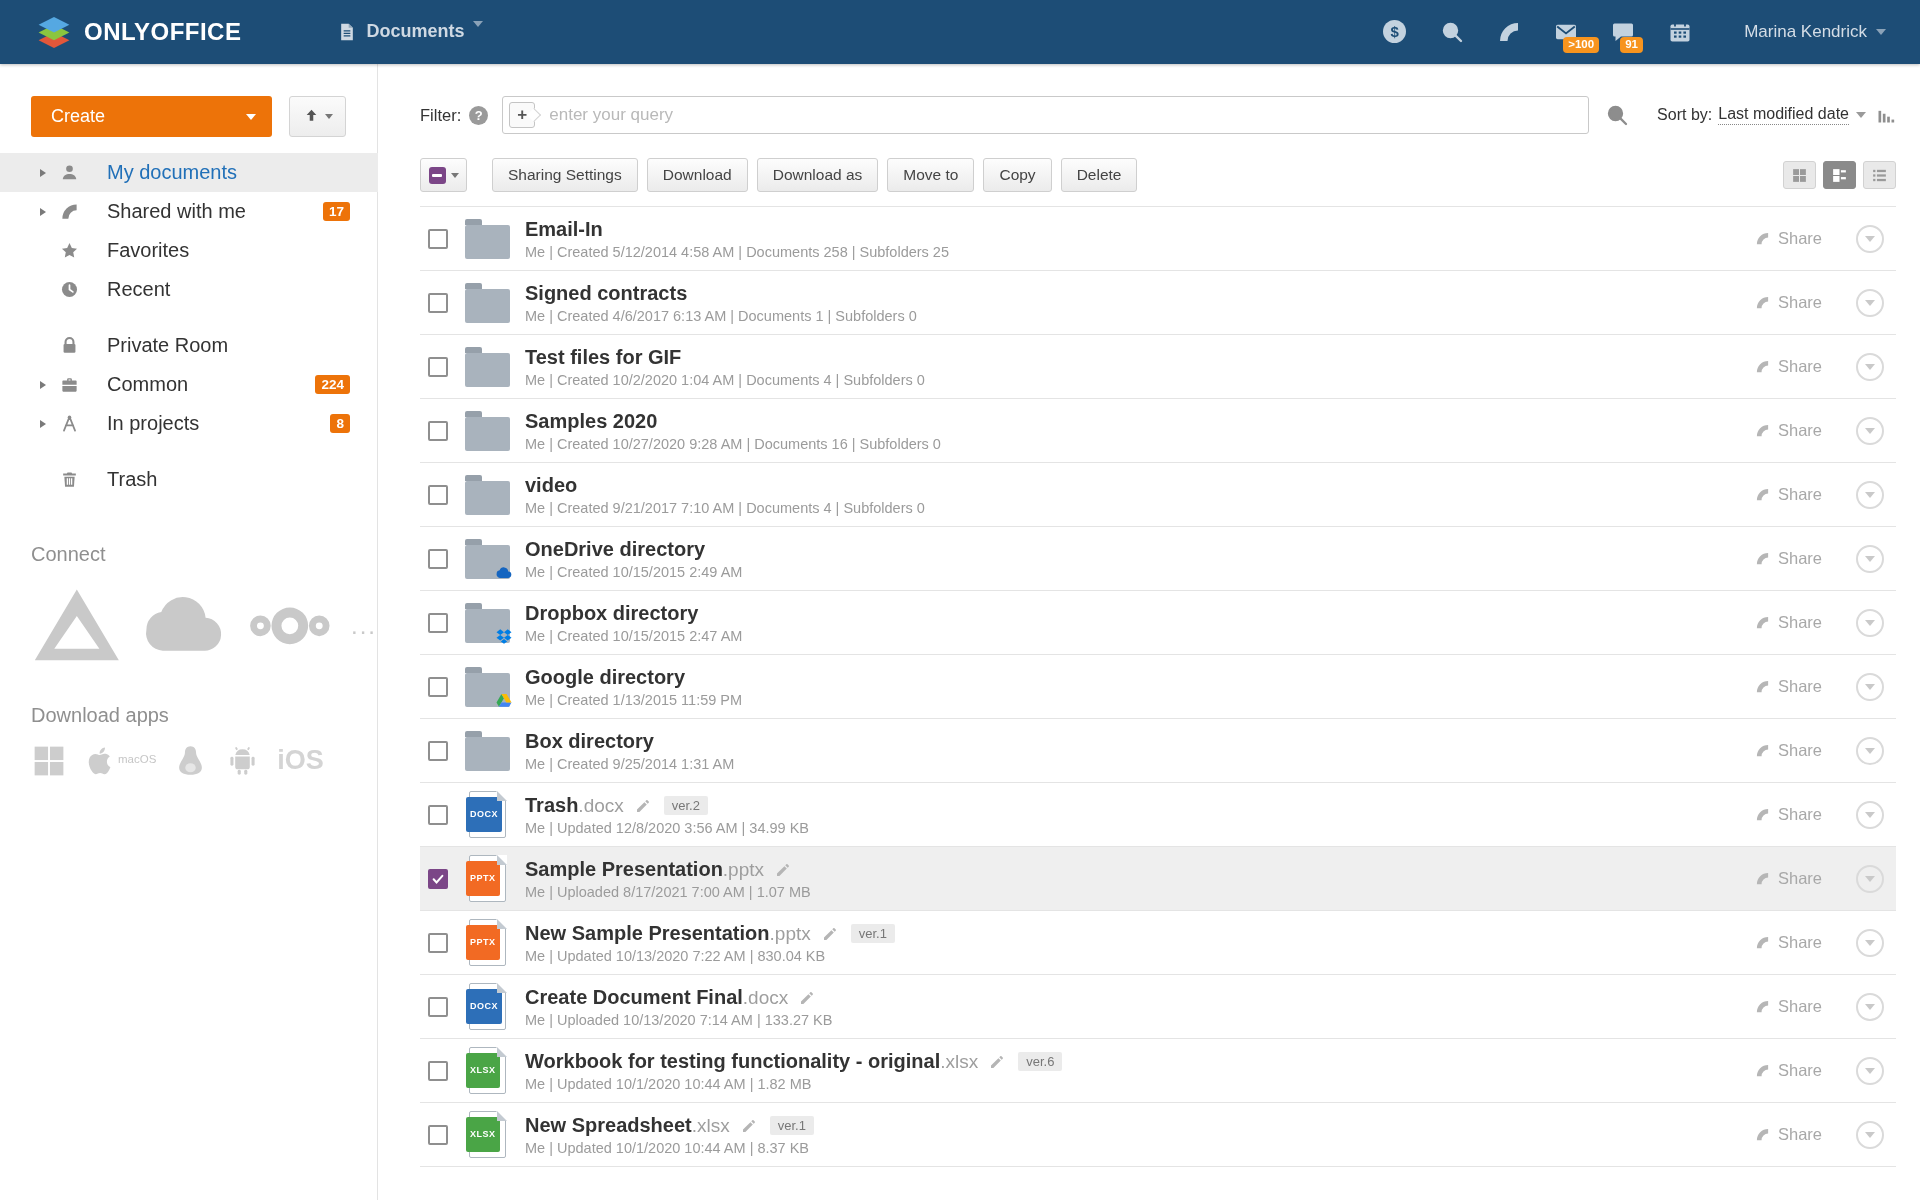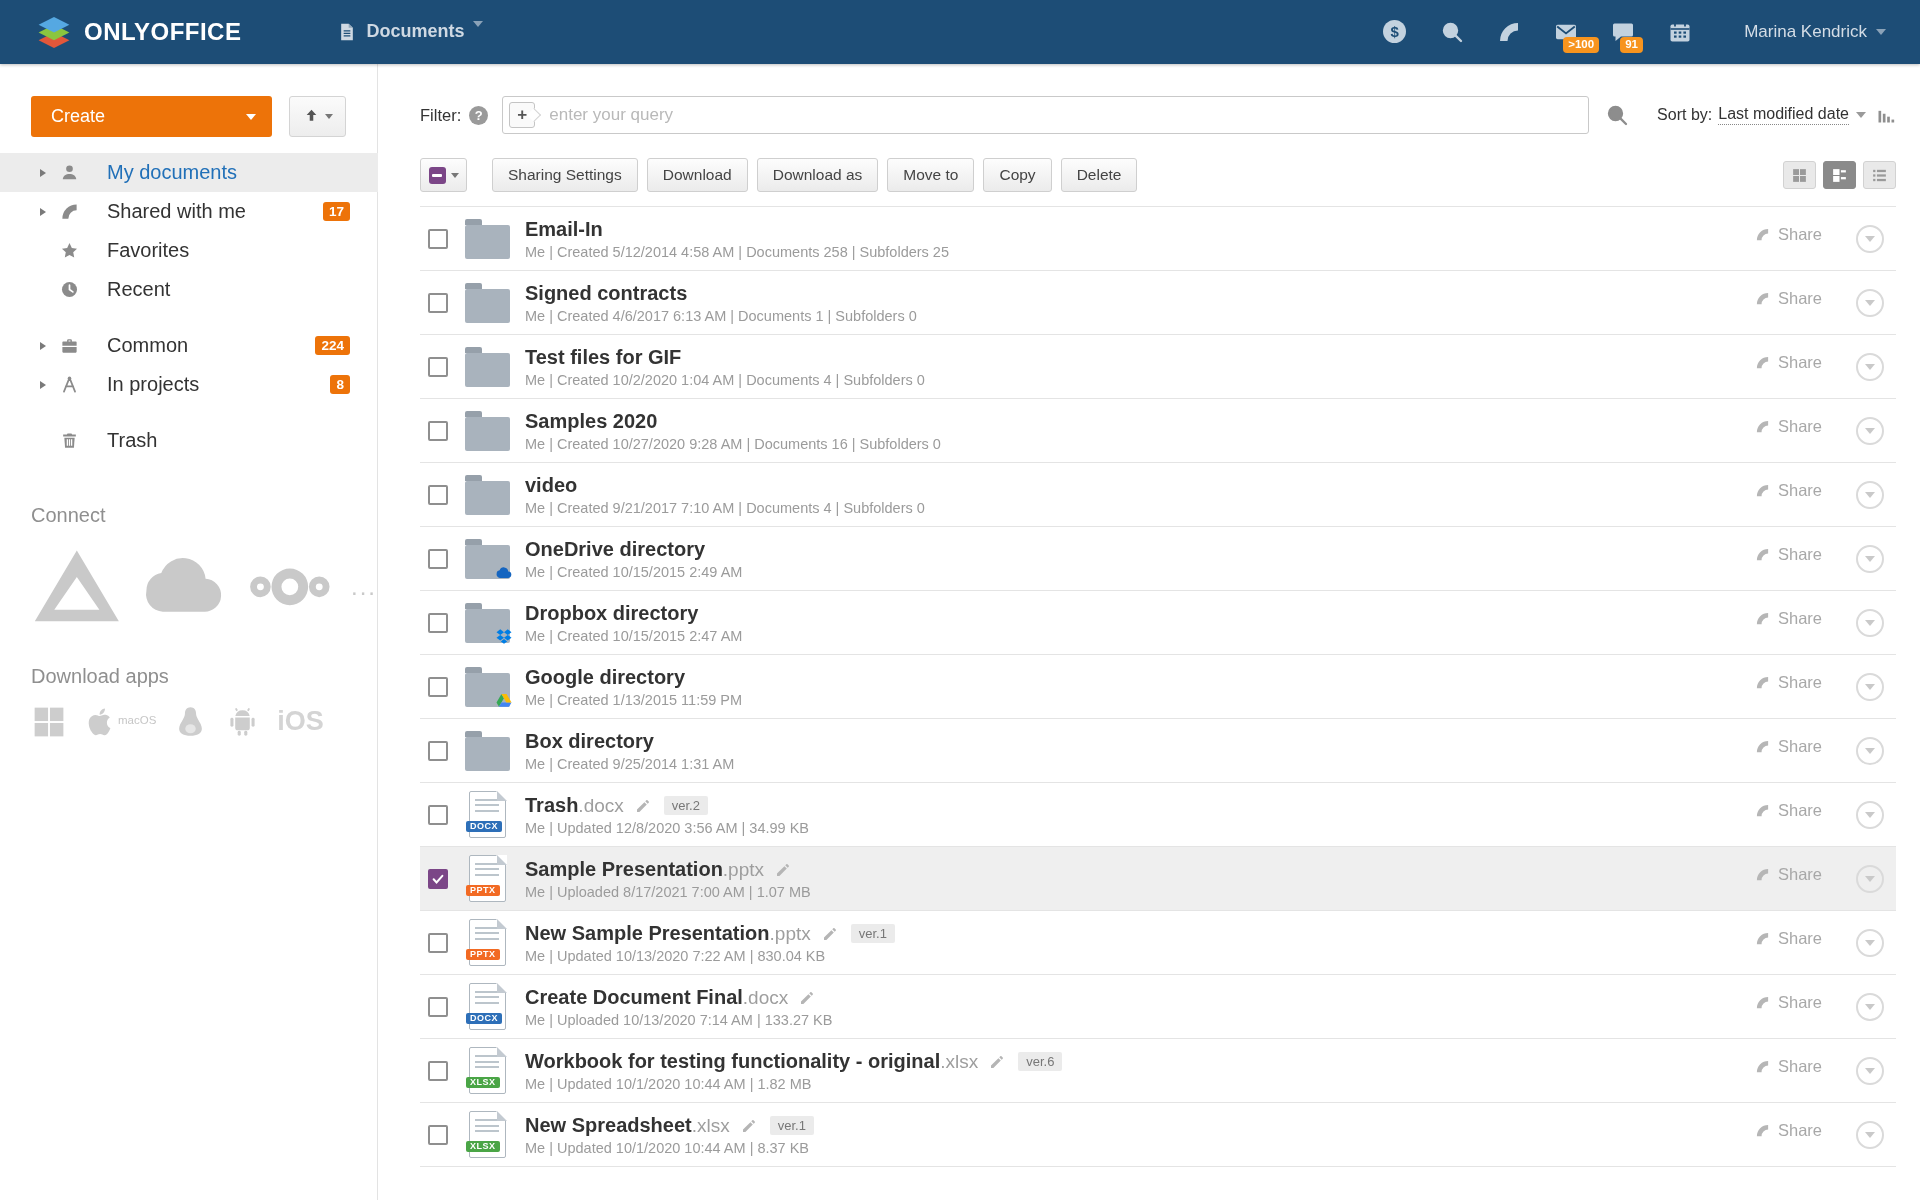--- a/index.html
+++ b/index.html
@@ -115,30 +115,30 @@
   .ovl{position:absolute;right:-3px;bottom:-3px;width:18px;height:18px}
   .ovl svg{width:100%;height:100%}
   .fico{width:37px;height:47px;background:#fff;border:1.5px solid #aeb7bf;border-radius:2px;position:relative}
   .fico::before{content:"";position:absolute;right:-1.5px;top:-1.5px;width:0;height:0;
     border-top:11px solid #fff;border-left:11px solid transparent}
   .fico::after{content:"";position:absolute;right:-1.5px;top:-1.5px;width:0;height:0;
     border-bottom:10px solid #c3cad1;border-right:10px solid transparent}
   .flines{position:absolute;left:5px;right:6px;top:7px;height:13px;
     background:repeating-linear-gradient(#bcc5cc 0 2px,transparent 2px 5.5px)}
   .band{position:absolute;left:-4px;bottom:5px;color:#fff;font-size:9px;font-weight:bold;letter-spacing:.5px;
-    padding:1px 4px;border-radius:2px;line-height:1}
+    padding:13px 4px;border-radius:2px;line-height:1}
   .band.docx{background:#2d6fb8}.band.pptx{background:#f26a23}.band.xlsx{background:#4aa546}
   .ftext{min-width:0}
   .tline{display:flex;align-items:center;line-height:25px}
   .fname{font-size:20px;font-weight:bold;color:#333;cursor:pointer;white-space:nowrap}
   .fext{font-size:19px;color:#9e9e9e;white-space:pre}
   .pencil{width:16px;height:16px;color:#b5b5b5;margin-left:11px;cursor:pointer}
   .ver{margin-left:13px;background:#ebebeb;border-radius:2px;color:#777;font-size:13px;padding:3px 8px;line-height:1;cursor:pointer}
   .fmeta{font-size:14.5px;color:#9b9b9b;margin-top:2px;white-space:nowrap}
-  .acts{margin-left:auto;display:flex;align-items:flex-start;flex:0 0 auto}
+  .acts{margin-left:auto;display:flex;align-items:center;flex:0 0 auto}
   .share{display:flex;align-items:center;gap:8px;cursor:pointer;color:#a8a8a8}
   .share .ic{width:15px;height:15px;color:#b6b6b6}
   .share-t{font-size:16.5px}
   .menu{width:28px;height:28px;border:2px solid #dadada;border-radius:50%;margin-left:34px;margin-right:8px;
     display:flex;align-items:center;justify-content:center;cursor:pointer}
   .menu::after{content:"";width:0;height:0;border-left:5px solid transparent;border-right:5px solid transparent;border-top:6px solid #c9c9c9}
 </style>
 </head>
 <body>
 
@@ -254,20 +254,30 @@
           <span class="ic side-ic">
             <svg viewBox="0 0 24 24">
               <circle cx="12" cy="12" r="9.5"></circle>
               <path d="M12 6.5V12l4.2 3" fill="none" stroke="#fff" stroke-width="2.2" stroke-linecap="round"></path>
             </svg>
           </span>
           <span class="side-label">Recent</span>
         </div>
         <div class="side-gap"></div>
         <div class="side-item">
+          <span class="expander"></span>
+          <span class="ic side-ic">
+            <svg viewBox="0 0 24 24">
+              <path d="M7 10.5V7.5a5 5 0 0 1 10 0v3" fill="none" stroke="currentColor" stroke-width="2.6"></path>
+              <rect x="4.5" y="10" width="15" height="11" rx="1.5"></rect>
+            </svg>
+          </span>
+          <span class="side-label">Private Room</span>
+        </div>
+        <div class="side-item">
           <span class="expander show"></span>
           <span class="ic side-ic">
             <svg viewBox="0 0 24 24">
               <path d="M9 7V5.5A1.5 1.5 0 0 1 10.5 4h3A1.5 1.5 0 0 1 15 5.5V7h5a1 1 0 0 1 1 1v4.2H3V8a1 1 0 0 1 1-1zm1.8 0h2.4V5.8h-2.4zM3 13.8h18V20a1 1 0 0 1-1 1H4a1 1 0 0 1-1-1z"></path>
             </svg>
           </span>
           <span class="side-label">Common</span>
           <span class="side-badge">224</span>
         </div>
         <div class="side-item">

